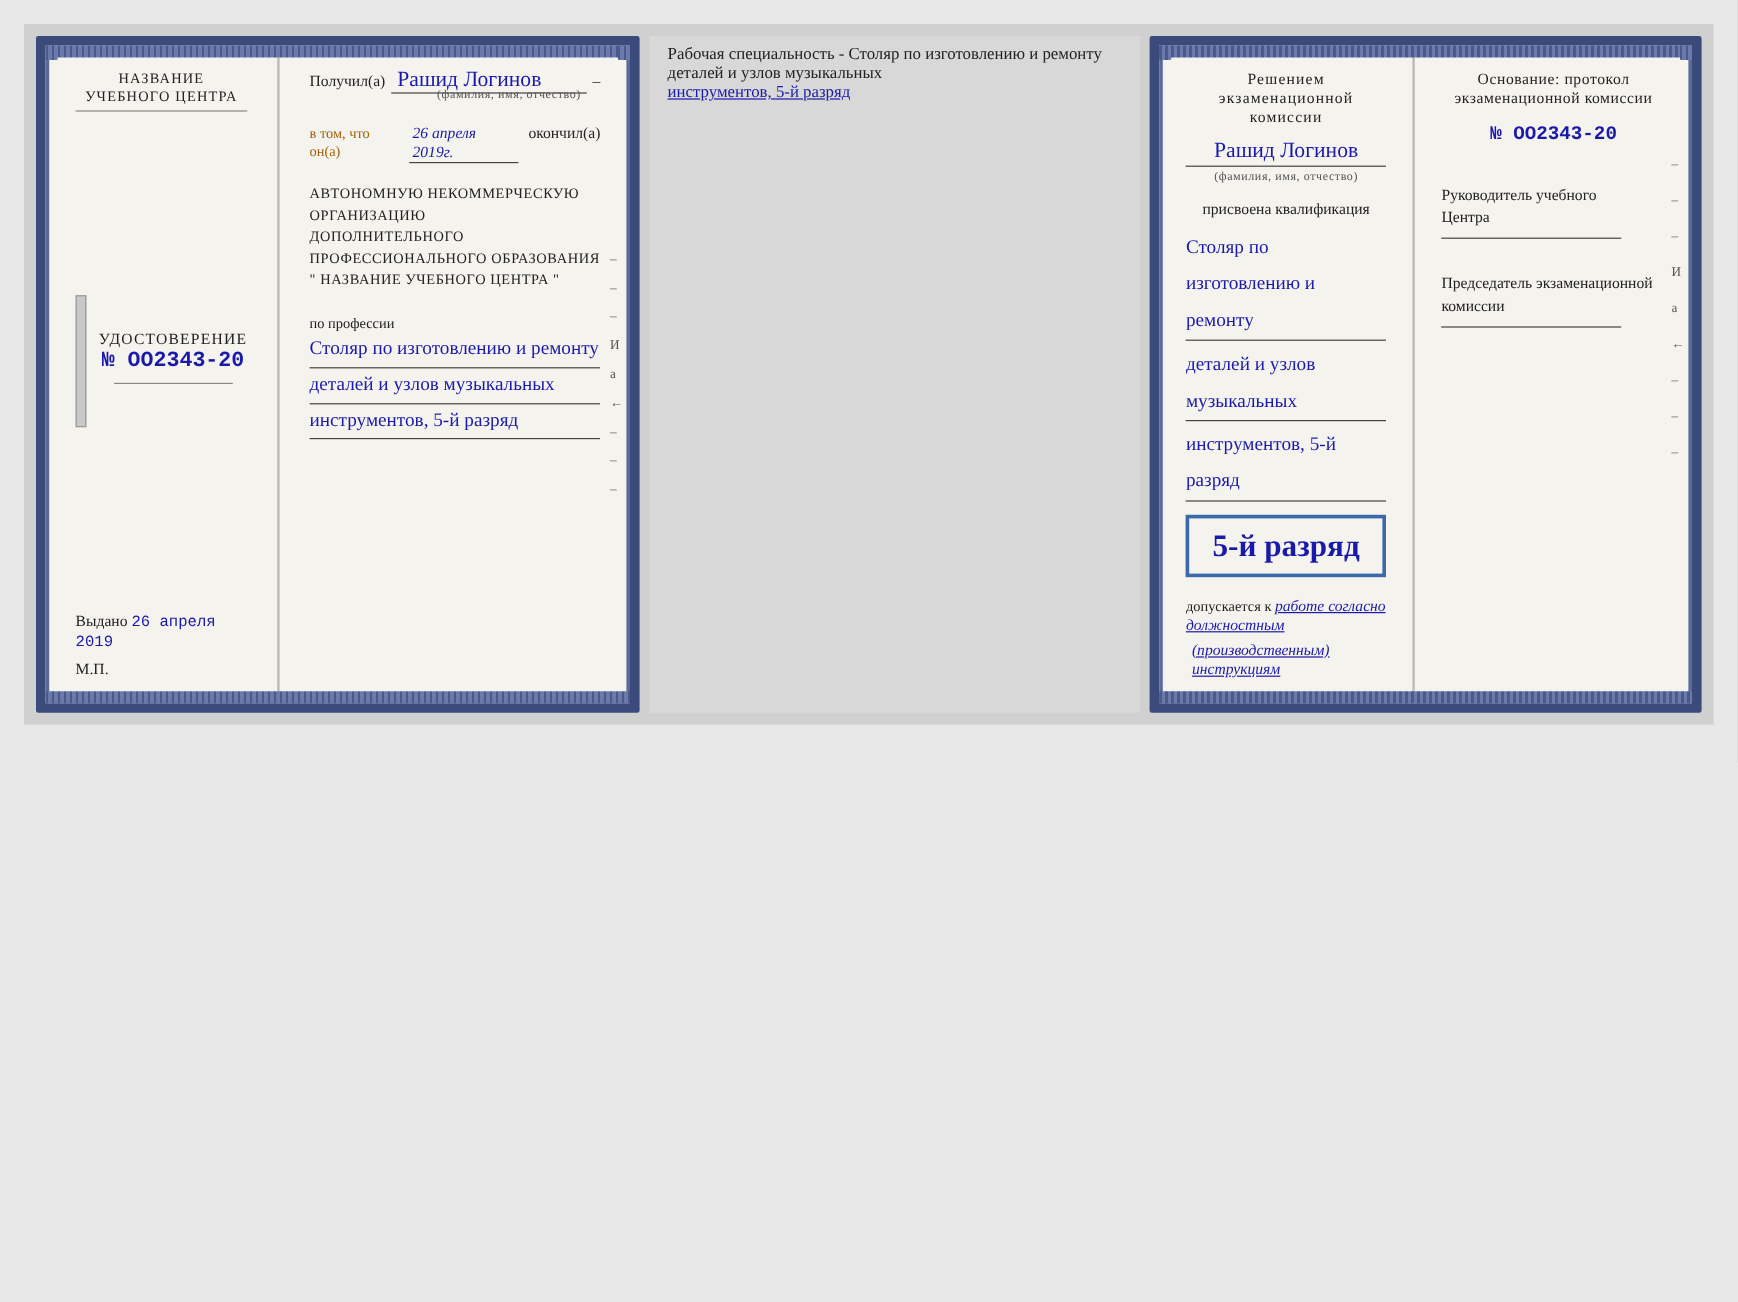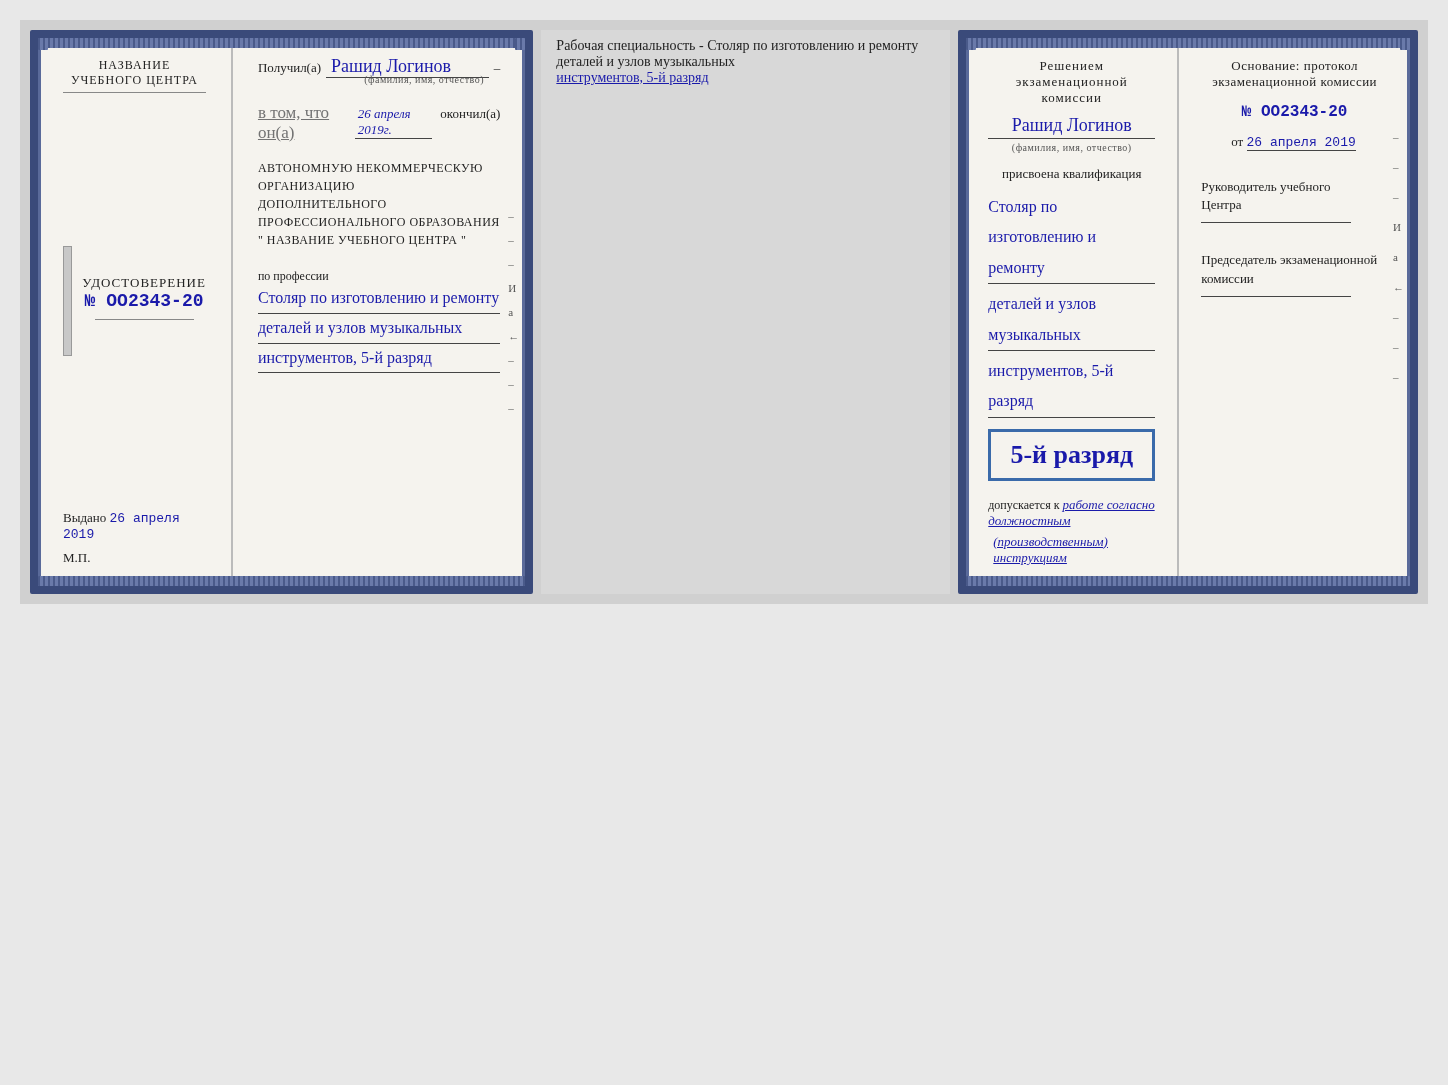--- a/index.html
+++ b/index.html
@@ -399,21 +399,21 @@
       <div>
         <div style="display:flex;align-items:baseline;gap:5px;">
           <span style="font-size:13px;color:#222;">Получил(а)</span>
           <span class="recipient-name">Рашид Логинов</span>
           <span style="font-size:13px;color:#222;">–</span>
         </div>
         <div class="fio-hint" style="margin-left:90px;">(фамилия, имя, отчество)</div>
       </div>
 
       <div class="date-line" style="margin-top:8px;">
-        <span style="font-size:17px;color:#737373;text-decoration:underline;">в том, что он(а)</span>
+        <span style="font-size:12px;color:#a16207;">в том, что он(а)</span>
         <span class="date-value">26 апреля 2019г.</span>
         <span style="font-size:13px;color:#222;">окончил(а)</span>
       </div>
 
       <div class="org-block" style="margin-top:6px;">
         <div>АВТОНОМНУЮ НЕКОММЕРЧЕСКУЮ ОРГАНИЗАЦИЮ</div>
         <div>ДОПОЛНИТЕЛЬНОГО ПРОФЕССИОНАЛЬНОГО ОБРАЗОВАНИЯ</div>
         <div>"  НАЗВАНИЕ УЧЕБНОГО ЦЕНТРА  "</div>
       </div>
 
@@ -465,24 +465,20 @@
       <div class="допускается-line">
         <span>допускается к</span>
         <span class="допускается-italic">работе согласно должностным</span>
       </div>
       <div class="допускается-italic" style="font-size:13px;color:#1a1aaa;font-style:italic;text-decoration:underline;margin-left:5px;">(производственным) инструкциям</div>
     </div>
 
     <div class="bottom-right">
       <div class="osnovaniye">Основание: протокол экзаменационной комиссии</div>
       <div class="protocol-number">№ OO2343-20</div>
-      <div class="from-date">
-        <span>от</span>
-        <span class="date-val">26 апреля 2019</span>
-      </div>
 
       <div class="chairman-block" style="margin-top:20px;">
         <div class="chairman-label">Руководитель учебного</div>
         <div class="chairman-label">Центра</div>
         <div class="signature-line"></div>
       </div>
 
       <div class="chairman-block" style="margin-top:20px;">
         <div class="chairman-label">Председатель экзаменационной</div>
         <div class="chairman-label">комиссии</div>

